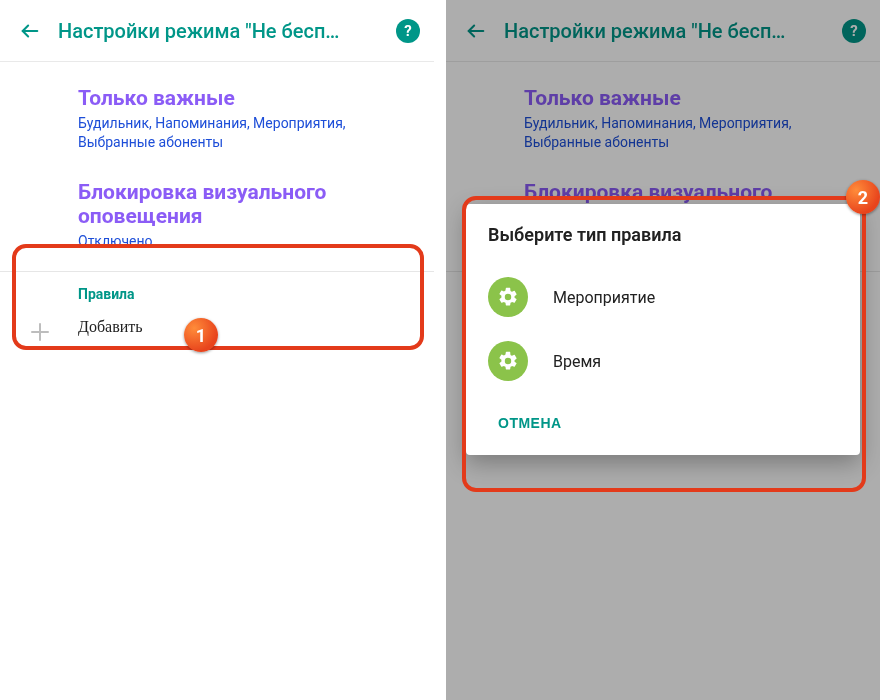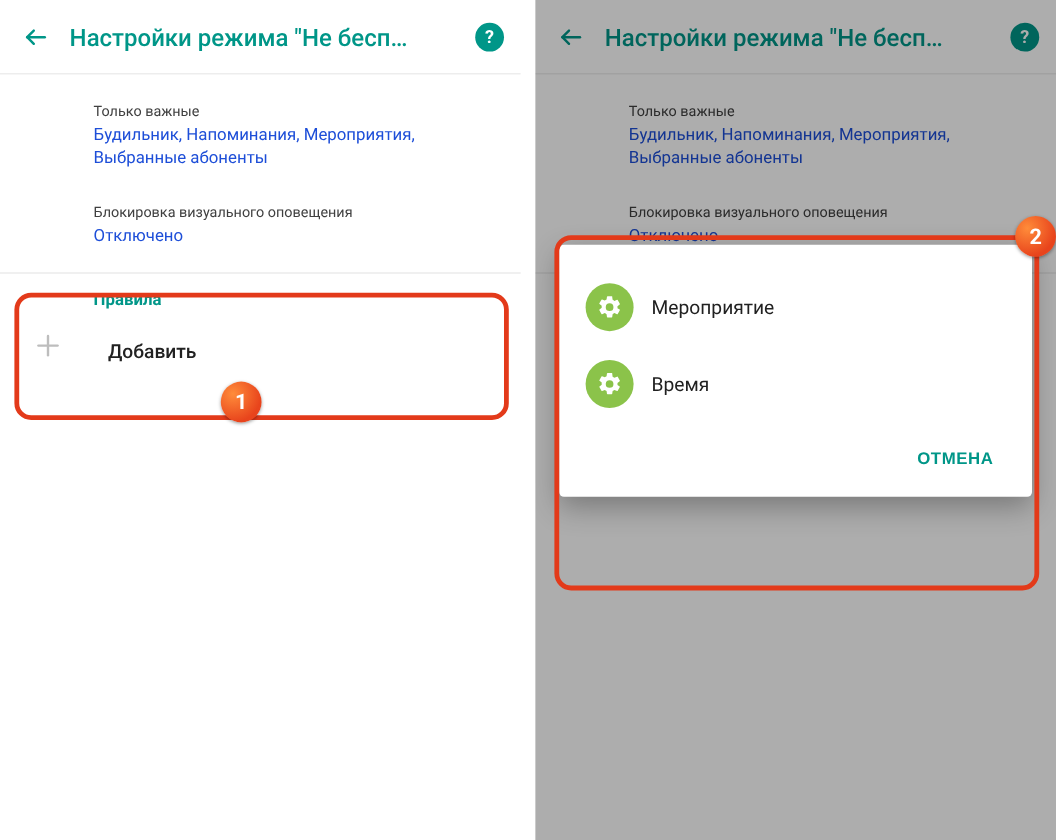--- a/index.html
+++ b/index.html
@@ -60,46 +60,47 @@
     display: flex; align-items: center; justify-content: center;
     font-size: 15px;
     font-weight: 700;
   }
   .content { padding-top: 10px; }
   .row {
     padding: 14px 20px 14px 78px;
     position: relative;
   }
   .row .primary {
-    font-size: 12px;
-    color: #404040;
-    font-weight: 400;
+    font-size: 21px;
+    color: #8b5cf6;
+    font-weight: 700;
     margin-bottom: 4px;
   }
   .row .secondary {
     font-size: 14px;
     color: #1d4ed8;
     line-height: 1.35;
   }
   .divider {
     height: 1px;
     background: #e6e6e6;
     margin: 6px 0 0 0;
   }
   .section-label {
     color: #009688;
     font-size: 14px;
     font-weight: 700;
     padding: 14px 20px 6px 78px;
   }
   .add-row {
     display: flex;
-    align-items: flex-end;
+    align-items: flex-start;
     padding: 10px 20px 10px 26px;
-    gap: 36px;
+    gap: 24px;
+    font-family: Liberation Serif, serif;
   }
   .add-row .plus {
     width: 28px; height: 28px;
     color: #bdbdbd;
     display: flex; align-items: center; justify-content: center;
   }
   .add-row .label {
     font-size: 16px;
     color: #212121;
     font-weight: 500;
@@ -150,36 +151,36 @@
   }
   .dialog-title {
     font-size: 18px;
     font-weight: 600;
     color: #212121;
     margin-bottom: 20px;
   }
   .dialog-item {
     display: flex;
     align-items: center;
-    gap: 15px;
+    gap: 25px;
     padding: 12px 0;
   }
   .dialog-icon {
     width: 40px; height: 40px;
     border-radius: 50%;
     background: #8bc34a;
     display: flex; align-items: center; justify-content: center;
   }
   .dialog-item-label {
     font-size: 16px;
     color: #212121;
   }
   .dialog-actions {
     display: flex;
-    justify-content: flex-end;
+    justify-content: flex-start;
     padding: 14px 0 8px 0;
   }
   .dialog-cancel {
     color: #009688;
     font-size: 14px;
     font-weight: 700;
     letter-spacing: 0.5px;
     padding: 8px 10px;
     background: none;
     border: none;
@@ -266,20 +267,21 @@
               <line x1="4" y1="12" x2="20" y2="12"></line>
             </svg>
         </div>
         <div class="label">Добавить</div>
       </div>
     </div>
 
     <div class="shade"></div>
 
     <div class="dialog">
+      <div class="dialog-title">Выберите тип правила</div>
 
       <div class="dialog-item">
         <div class="dialog-icon">
           <svg width="22" height="22" viewBox="0 0 24 24" fill="#ffffff">
               <path d="M19.14,12.94a7.07,7.07,0,0,0,.05-.94,7.07,7.07,0,0,0-.05-.94l2.03-1.58a.5.5,0,0,0,.12-.64l-1.92-3.32a.5.5,0,0,0-.61-.22l-2.39.96a7.22,7.22,0,0,0-1.63-.94l-.36-2.54A.5.5,0,0,0,13.9,2h-3.8a.5.5,0,0,0-.49.42L9.25,4.96a7.22,7.22,0,0,0-1.63.94l-2.39-.96a.5.5,0,0,0-.61.22L2.7,8.48a.5.5,0,0,0,.12.64L4.85,10.7a7.07,7.07,0,0,0-.05.94,7.07,7.07,0,0,0,.05.94L2.82,14.16a.5.5,0,0,0-.12.64l1.92,3.32a.5.5,0,0,0,.61.22l2.39-.96a7.22,7.22,0,0,0,1.63.94l.36,2.54a.5.5,0,0,0,.49.42h3.8a.5.5,0,0,0,.49-.42l.36-2.54a7.22,7.22,0,0,0,1.63-.94l2.39.96a.5.5,0,0,0,.61-.22l1.92-3.32a.5.5,0,0,0-.12-.64ZM12,15.5A3.5,3.5,0,1,1,15.5,12,3.5,3.5,0,0,1,12,15.5Z"></path>
             </svg>
         </div>
         <div class="dialog-item-label">Мероприятие</div>
       </div>
 

